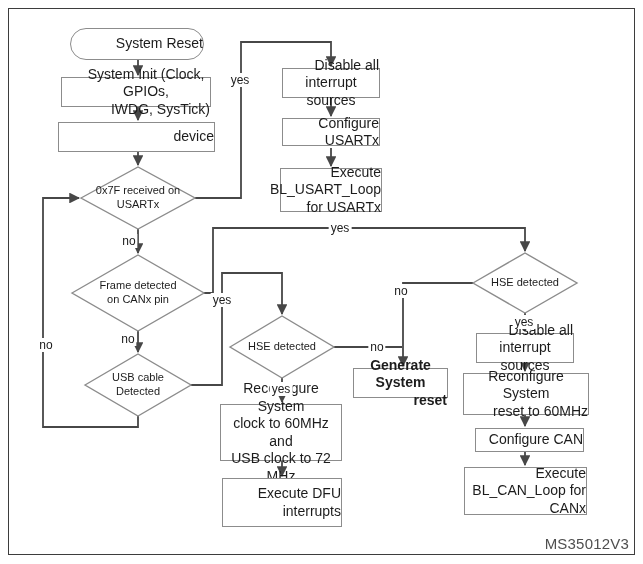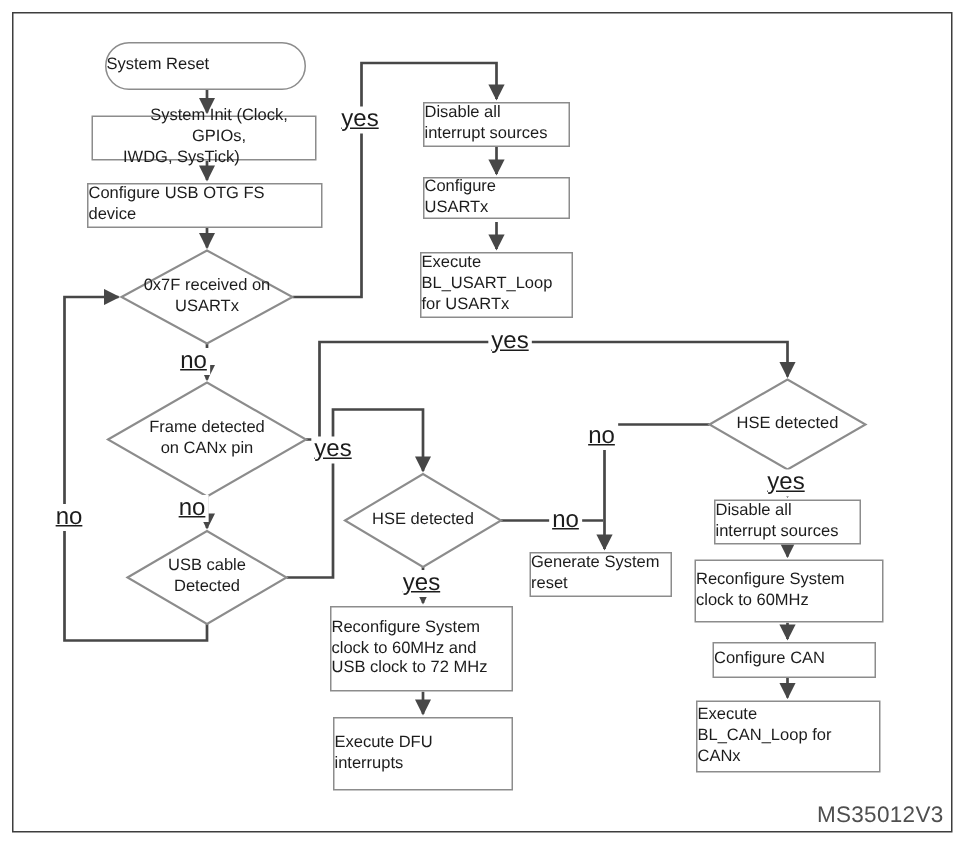--- a/index.html
+++ b/index.html
@@ -17,33 +17,33 @@
   .frame{
     position:absolute;left:8px;top:8px;width:627px;height:547px;
     border:1.5px solid var(--frame);box-sizing:border-box;pointer-events:none;
   }
   svg.flow{position:absolute;left:0;top:0;width:643px;height:564px;}
   svg.flow .conn{fill:none;stroke:var(--line);stroke-width:1.8;}
   svg.flow .diamond{fill:var(--bg);stroke:var(--node-border);stroke-width:1.4;}
   #arrowhead path{fill:var(--line);}
   .box{
     position:absolute;background:var(--bg);border:1.4px solid var(--node-border);
-    box-sizing:border-box;display:flex;flex-direction:column;align-items:flex-start;
-    justify-content:center;text-align:center;font-size:11px;line-height:1.25;
+    box-sizing:border-box;display:flex;flex-direction:column;align-items:flex-end;
+    justify-content:center;text-align:center;font-size:14px;line-height:1.25;
     color:var(--text);
   }
   .oval{border-radius:17px;}
   .dtext{
     position:absolute;display:flex;flex-direction:column;align-items:center;
     justify-content:center;text-align:center;font-size:11px;line-height:1.25;
     color:var(--text);pointer-events:none;
   }
   .elabel{
     position:absolute;transform:translate(-50%,-50%);background:var(--bg);
-    padding:0 2px;font-size:16px;color:var(--text);text-decoration:underline;
+    padding:0 2px;font-size:12px;color:var(--text);
   }
   .figcode{
     position:absolute;right:14px;top:535px;font-size:15px;color:#4f4f4f;
     letter-spacing:0.2px;
   }
 </style>
 </head>
 <body>
 
 <div class="canvas">
@@ -87,21 +87,20 @@
   <div class="box oval" style="left:70px;top:28px;width:134px;height:32px;">
     <div>System Reset</div>
   </div>
 
   <div class="box" style="left:61px;top:77px;width:150px;height:30px;padding-left:20px;">
     <div>System Init (Clock, GPIOs,</div>
     <div>IWDG, SysTick)</div>
   </div>
 
   <div class="box" style="left:58px;top:122px;width:157px;height:30px;">
-    <div>Configure USB OTG FS</div>
     <div>device</div>
   </div>
 
   <div class="box" style="left:282px;top:68px;width:98px;height:30px;">
     <div>Disable all</div>
     <div>interrupt sources</div>
   </div>
 
   <div class="box" style="left:282px;top:118px;width:98px;height:28px;">
     <div>Configure</div>
@@ -118,33 +117,33 @@
     <div>Reconfigure System</div>
     <div>clock to 60MHz and</div>
     <div>USB clock to 72 MHz</div>
   </div>
 
   <div class="box" style="left:222px;top:478px;width:120px;height:49px;">
     <div>Execute DFU</div>
     <div>interrupts</div>
   </div>
 
-  <div class="box" style="left:353px;top:368px;width:95px;height:30px;">
+  <div class="box" style="left:353px;top:368px;width:95px;height:30px;font-weight:bold;">
     <div>Generate System</div>
     <div>reset</div>
   </div>
 
   <div class="box" style="left:476px;top:333px;width:98px;height:30px;">
     <div>Disable all</div>
     <div>interrupt sources</div>
   </div>
 
   <div class="box" style="left:463px;top:373px;width:126px;height:42px;">
     <div>Reconfigure System</div>
-    <div>clock to 60MHz</div>
+    <div>reset to 60MHz</div>
   </div>
 
   <div class="box" style="left:475px;top:428px;width:109px;height:24px;">
     <div>Configure CAN</div>
   </div>
 
   <div class="box" style="left:464px;top:467px;width:123px;height:48px;">
     <div>Execute</div>
     <div>BL_CAN_Loop for</div>
     <div>CANx</div>

